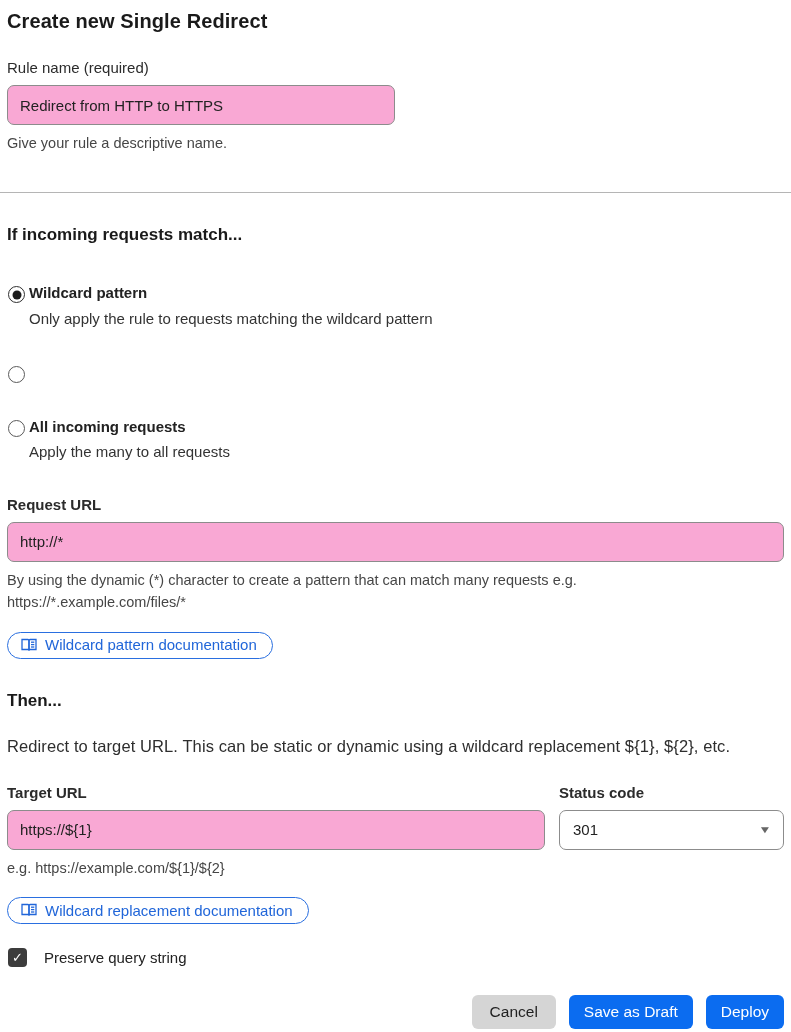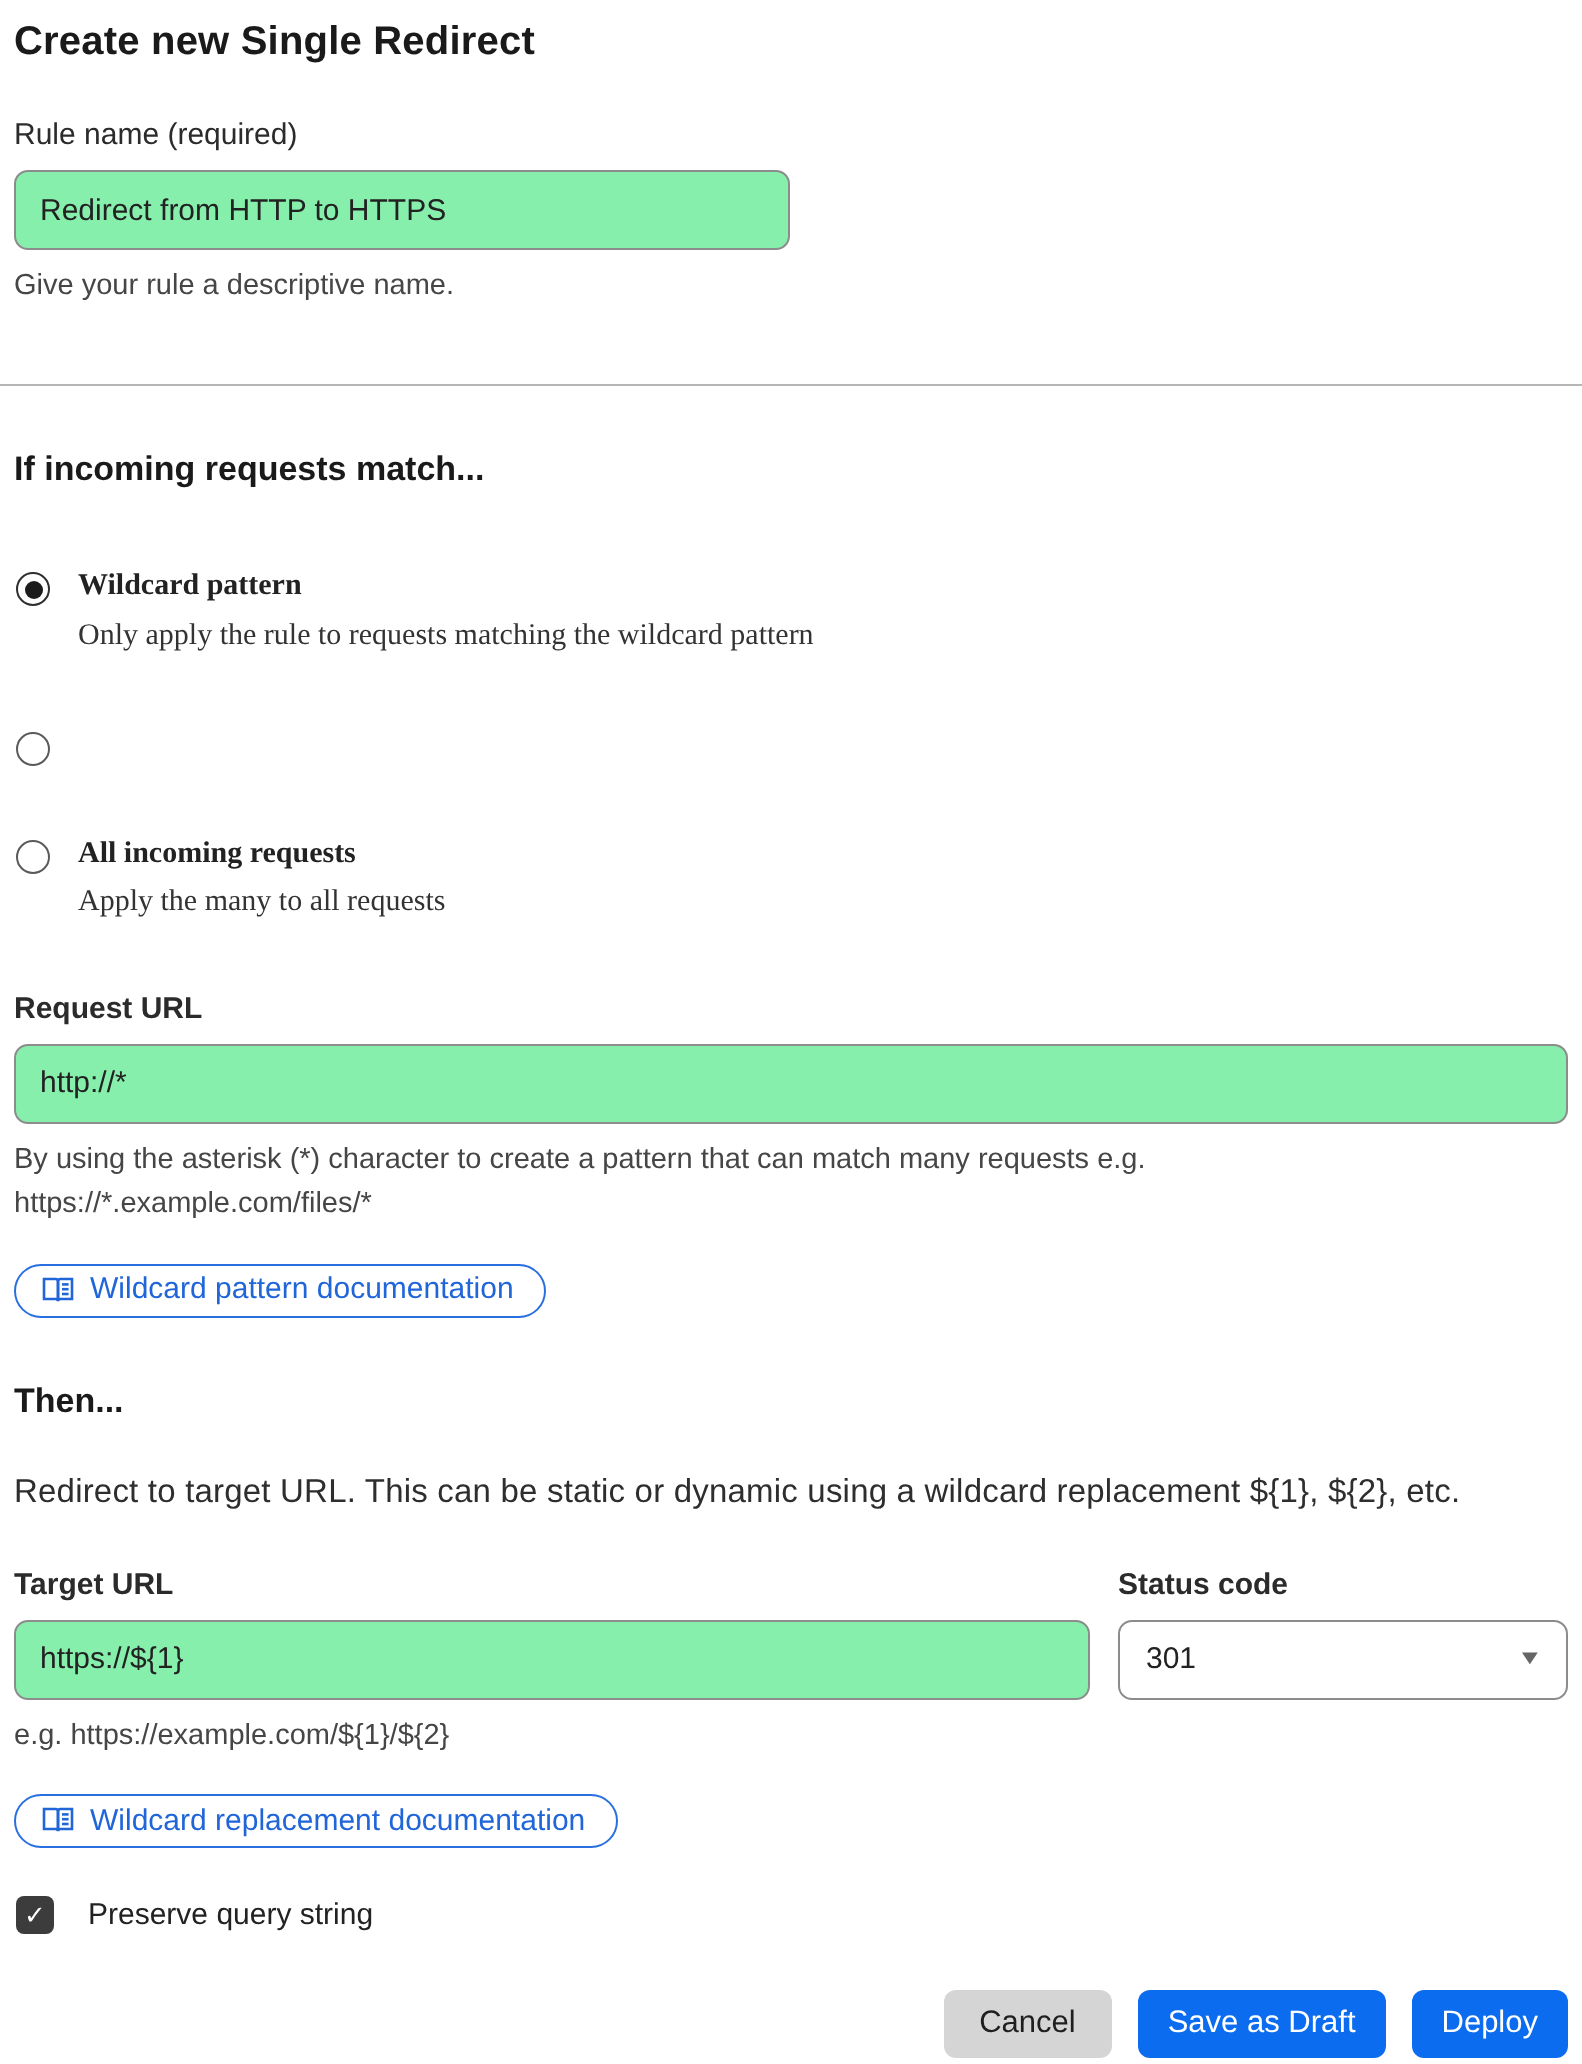--- a/index.html
+++ b/index.html
@@ -13,39 +13,39 @@
     overflow: hidden;
   }
   .page-title {
     font-size: 20px; font-weight: 700; color: #1a1a1a;
     margin-top: 2px; margin-bottom: 26px; letter-spacing: 0.1px;
   }
   .field-label { font-size: 15px; color: #2b2b2b; margin-bottom: 9px; }
   .field-label.bold { font-weight: 700; }
   .text-input {
     display: block; height: 40px; border: 1px solid #8c8c8c; border-radius: 7px;
-    font-size: 15px; color: #222; padding: 0 12px; background: #86efac; width: 100%;
+    font-size: 15px; color: #222; padding: 0 12px; background: #f9a8d4; width: 100%;
     font-family: "Liberation Sans", "DejaVu Sans", sans-serif; outline: none;
   }
   .rule-name-input { width: 388px; }
   .help-text { font-size: 14.5px; color: #464646; margin-top: 7px; line-height: 1.55; }
   .divider { border: none; border-top: 1px solid #b5b5b5; margin: 38px -7px 0 -7px; }
   .section-heading { font-size: 17px; font-weight: 700; color: #1a1a1a; margin-top: 32px; }
   .radio-group { margin-top: 38px; }
   .radio-item { display: flex; align-items: flex-start; margin-bottom: 34px; cursor: pointer; }
   .radio-circle {
     width: 17px; height: 17px; border-radius: 50%; border: 1.5px solid #5a5a5a;
     margin: 3px 0 0 1px; flex: 0 0 auto; position: relative; background: #fff;
   }
   .radio-item.selected .radio-circle { border-color: #2f2f2f; }
   .radio-item.selected .radio-circle::after {
     content: ""; position: absolute; left: 50%; top: 50%; transform: translate(-50%,-50%);
     width: 9px; height: 9px; border-radius: 50%; background: #1c1c1c;
   }
-  .radio-texts { margin-left: 14px; font-family: Liberation Serif, serif; }
+  .radio-texts { margin-left: 4px; }
   .radio-label { font-size: 15px; font-weight: 700; color: #222; line-height: 1.35; }
   .radio-desc { font-size: 15px; color: #333; margin-top: 4px; line-height: 1.4; }
   .request-url-block { margin-top: 14px; }
   .docs-button {
     display: inline-flex; align-items: center; gap: 8px;
     border: 1px solid #2a6fe0; border-radius: 15px; background: #fff;
     color: #2166d9; font-size: 15px; padding: 4px 15px 5px 13px; height: 27px;
     margin-top: 18px; cursor: pointer; font-family: inherit;
   }
   .docs-button svg { flex: 0 0 auto; }
@@ -109,21 +109,21 @@
       <div class="radio-label">All incoming requests</div>
       <div class="radio-desc">Apply the many to all requests</div>
     </span>
   </div>
 </div>
 
 <div class="request-url-block">
   <div class="field-label bold">Request URL</div>
   <input class="text-input" type="text" value="http://*" style="">
   <div class="help-text">
-    <div>By using the asterisk (*) character to create a pattern that can match many requests e.g.</div>
+    <div>By using the dynamic (*) character to create a pattern that can match many requests e.g.</div>
     <div>https://*.example.com/files/*</div>
   </div>
 </div>
 
 <button class="docs-button">
   <svg width="16" height="14" viewBox="0 0 16 14" fill="none" stroke="#2166d9" stroke-width="1.3">
     <path d="M1 1.5 H7 A1.2 1.2 0 0 1 8 2.8 V12.5 A1.2 1.2 0 0 0 7 11.5 H1 Z"></path>
     <path d="M15 1.5 H9 A1.2 1.2 0 0 0 8 2.8 V12.5 A1.2 1.2 0 0 1 9 11.5 H15 Z"></path>
     <line x1="10" y1="4.2" x2="13.3" y2="4.2"></line>
     <line x1="10" y1="6.6" x2="13.3" y2="6.6"></line>

